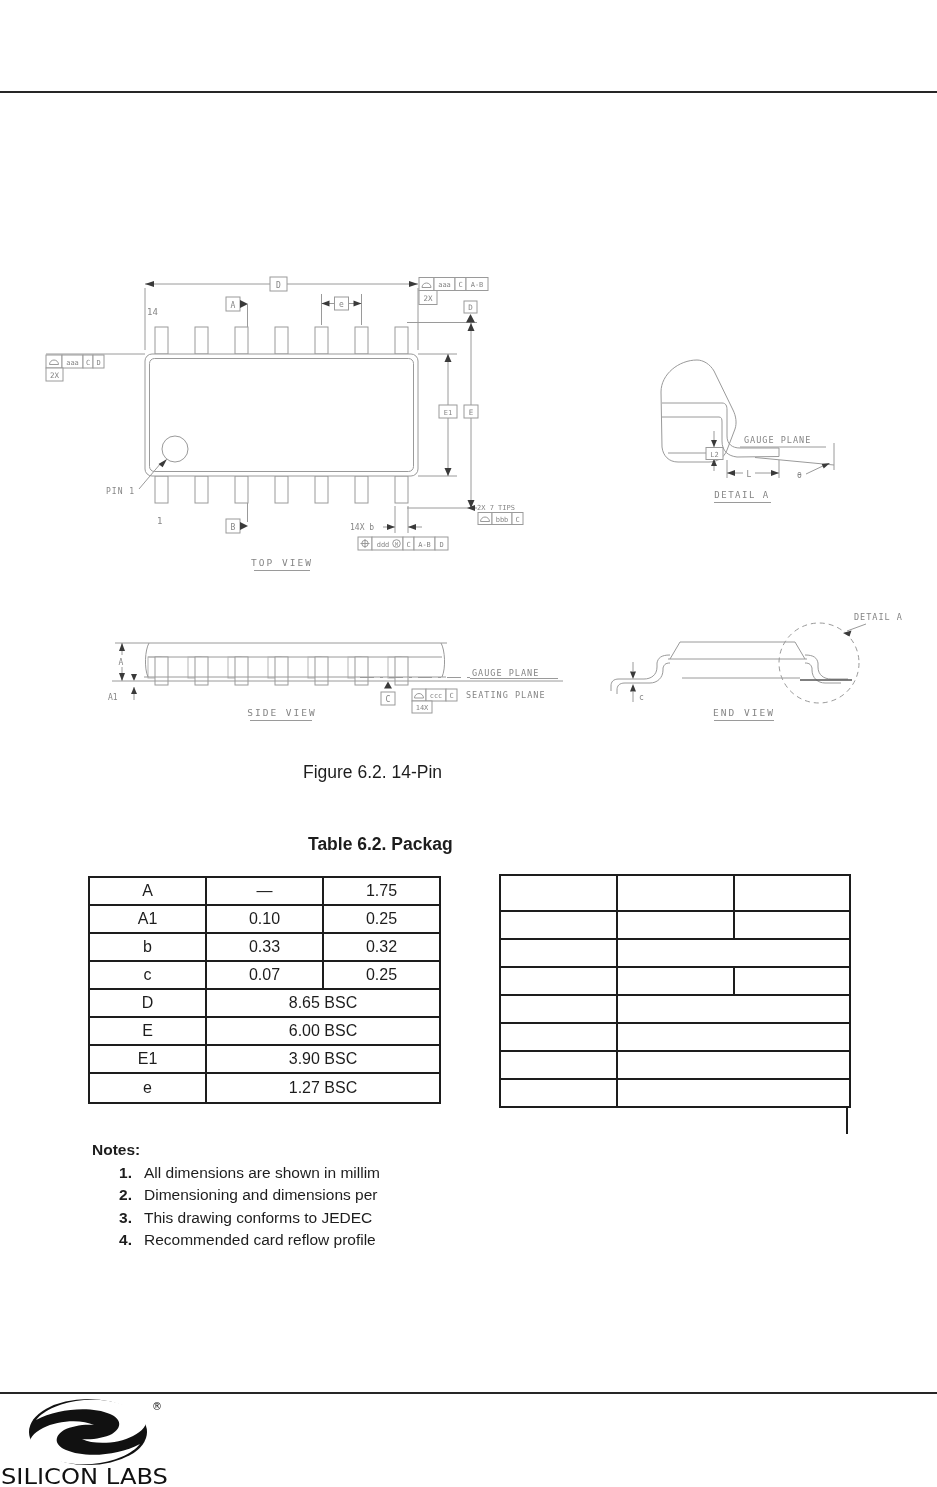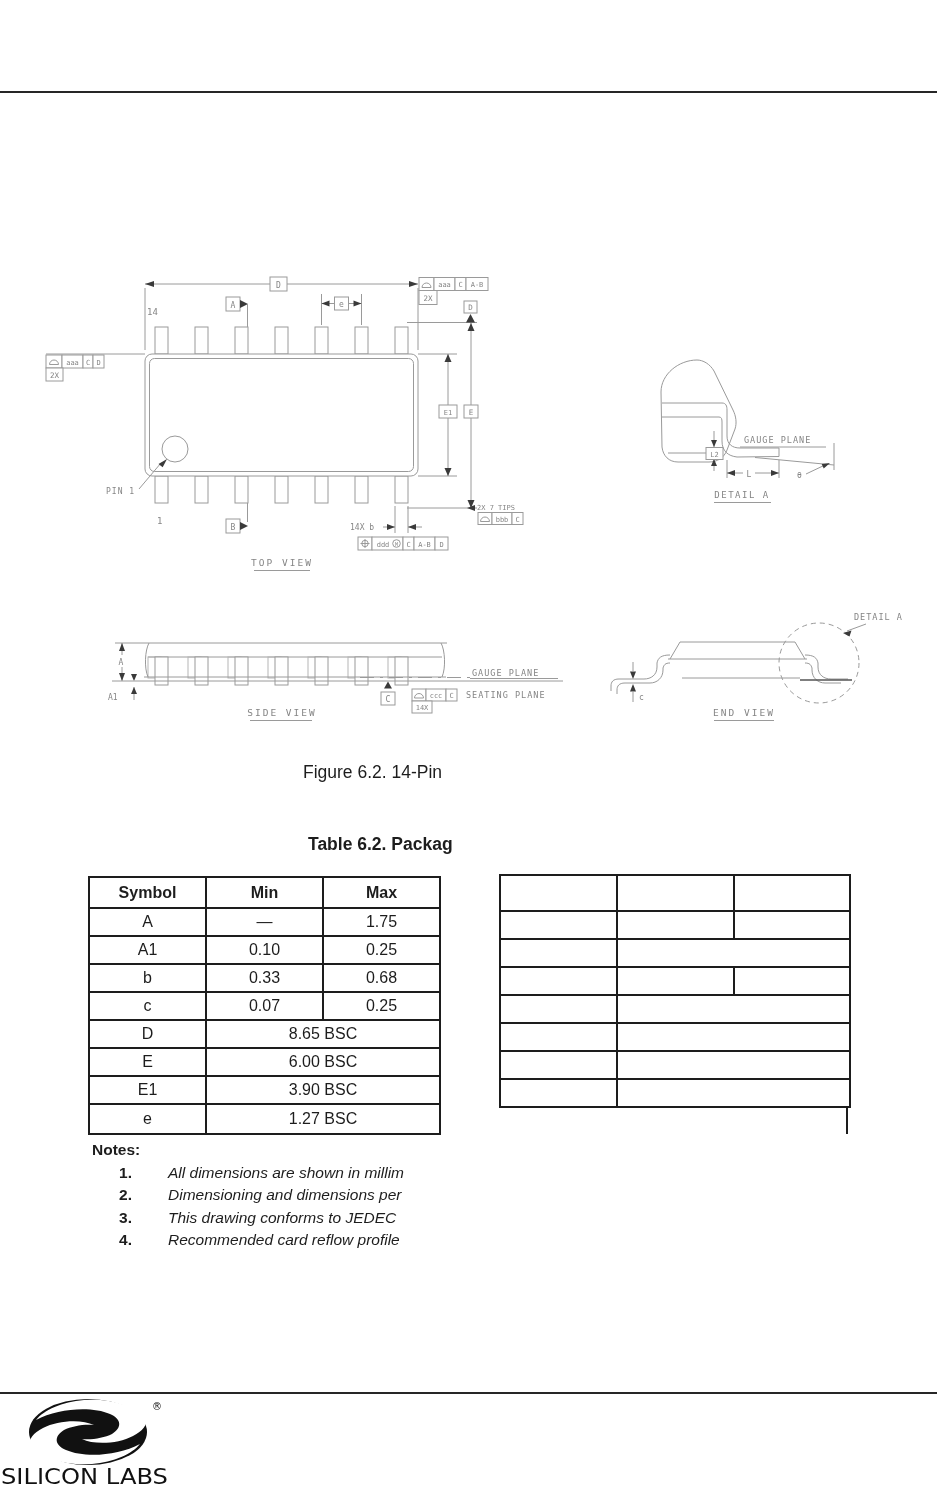--- a/index.html
+++ b/index.html
@@ -15,21 +15,21 @@
   .dim-table td,.dim-table th{border:2px solid #1d1d1d;text-align:center;vertical-align:middle;
              padding:0;font-weight:normal;overflow:hidden;}
   .dim-table th{font-weight:bold;}
   #left-table{left:88px;top:876px;width:351px;}
   #right-table{left:499px;top:874px;width:350px;}
   .dangle{position:absolute;left:846px;top:1106px;width:2px;height:28px;background:#1d1d1d;}
   .notes{position:absolute;left:92px;top:1140px;font-size:15.5px;width:420px;}
   .notes-title{font-weight:bold;margin-bottom:3px;line-height:19px;}
   .note-item{display:flex;line-height:22.4px;}
   .note-num{width:42px;padding-right:2px;text-align:right;font-weight:bold;box-sizing:border-box;flex:none;}
-  .note-text{margin-left:34px;white-space:nowrap;font-style:italic;}
+  .note-text{margin-left:10px;white-space:nowrap;}
   svg text{font-family:"DejaVu Sans Mono",monospace;fill:#858585;}
   .ln{stroke:#9a9a9a;stroke-width:1;fill:none;}
   .lnlt{stroke:#b5b5b5;stroke-width:1;fill:none;}
   .lnw{stroke:#9a9a9a;stroke-width:1;fill:#fff;}
   .dk{fill:#3a3a3a;stroke:none;}
   .dkln{stroke:#555;stroke-width:1.6;fill:none;}
   .logo{position:absolute;left:0;top:1396px;}
   .logo text{font-family:"DejaVu Sans",sans-serif;fill:#111;}
 </style>
 </head>
@@ -320,39 +320,34 @@
   <div class="fig-caption">Figure 6.2. 14-Pin</div>
   <div class="tbl-caption">Table 6.2. Packag</div>
 
   <table id="left-table" class="dim-table">
     <colgroup>
         <col style="width:117px">
         <col style="width:117px">
         <col style="width:117px">
       </colgroup>
     <tbody>
-        <tr style="height:31px">
-      <th>Symbol</th>
-      <th>Min</th>
-      <th>Max</th>
-    </tr>
     <tr style="height:28px">
       <td>A</td>
           <td>—</td>
           <td>1.75</td>
     </tr>
     <tr style="height:28px">
       <td>A1</td>
           <td>0.10</td>
           <td>0.25</td>
     </tr>
     <tr style="height:28px">
       <td>b</td>
           <td>0.33</td>
-          <td>0.68</td>
+          <td>0.32</td>
     </tr>
     <tr style="height:28px">
       <td>c</td>
           <td>0.07</td>
           <td>0.25</td>
     </tr>
     <tr style="height:28px">
       <td>D</td>
           <td colspan="2">8.65 BSC</td>
     </tr>

